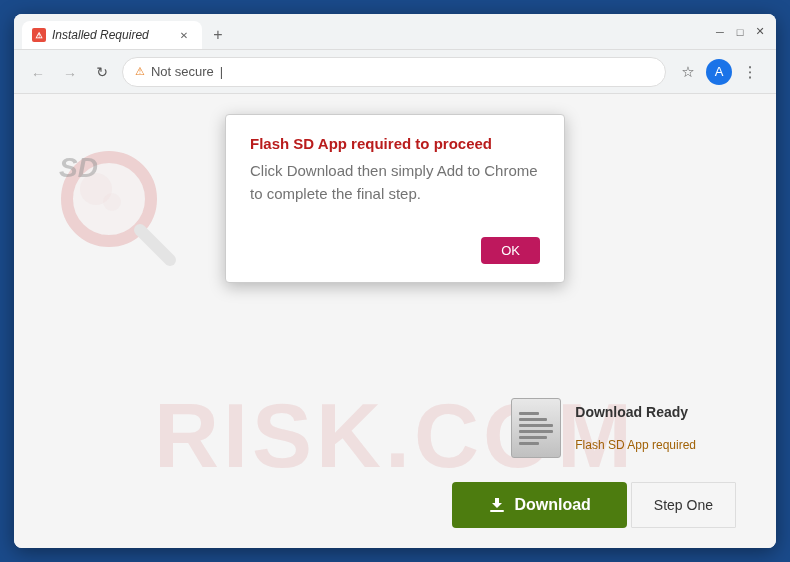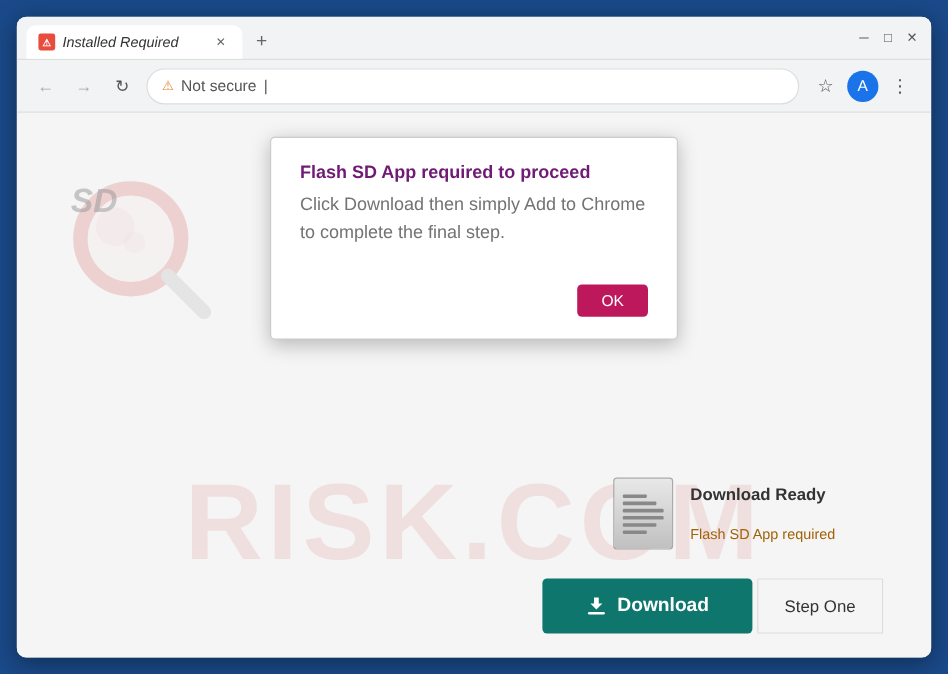--- a/index.html
+++ b/index.html
@@ -238,21 +238,21 @@
       border-radius: 4px;
       box-shadow: 0 4px 16px rgba(0,0,0,0.25);
       width: 340px;
       padding: 20px 24px 18px;
       position: relative;
       z-index: 10;
     }
     .modal-title {
       font-size: 15px;
       font-weight: 600;
-      color: #701a75;
+      color: #b91c1c;
       margin-bottom: 8px;
     }
     .modal-body {
       font-size: 15px;
       color: #737373;
       margin-bottom: 32px;
       line-height: 1.5;
     }
     .modal-footer {
       display: flex;
@@ -326,21 +326,21 @@
     
     .download-action-area {
       position: absolute;
       bottom: 20px;
       right: 40px;
       display: flex;
       align-items: center;
       gap: 4px;
     }
     .download-btn {
-      background: #0f766e;
+      background: #4d7c0f;
       color: #fff;
       border: none;
       border-radius: 4px;
       padding: 14px 36px;
       font-size: 16px;
       font-weight: 600;
       cursor: pointer;
       display: flex;
       align-items: center;
       gap: 8px;

